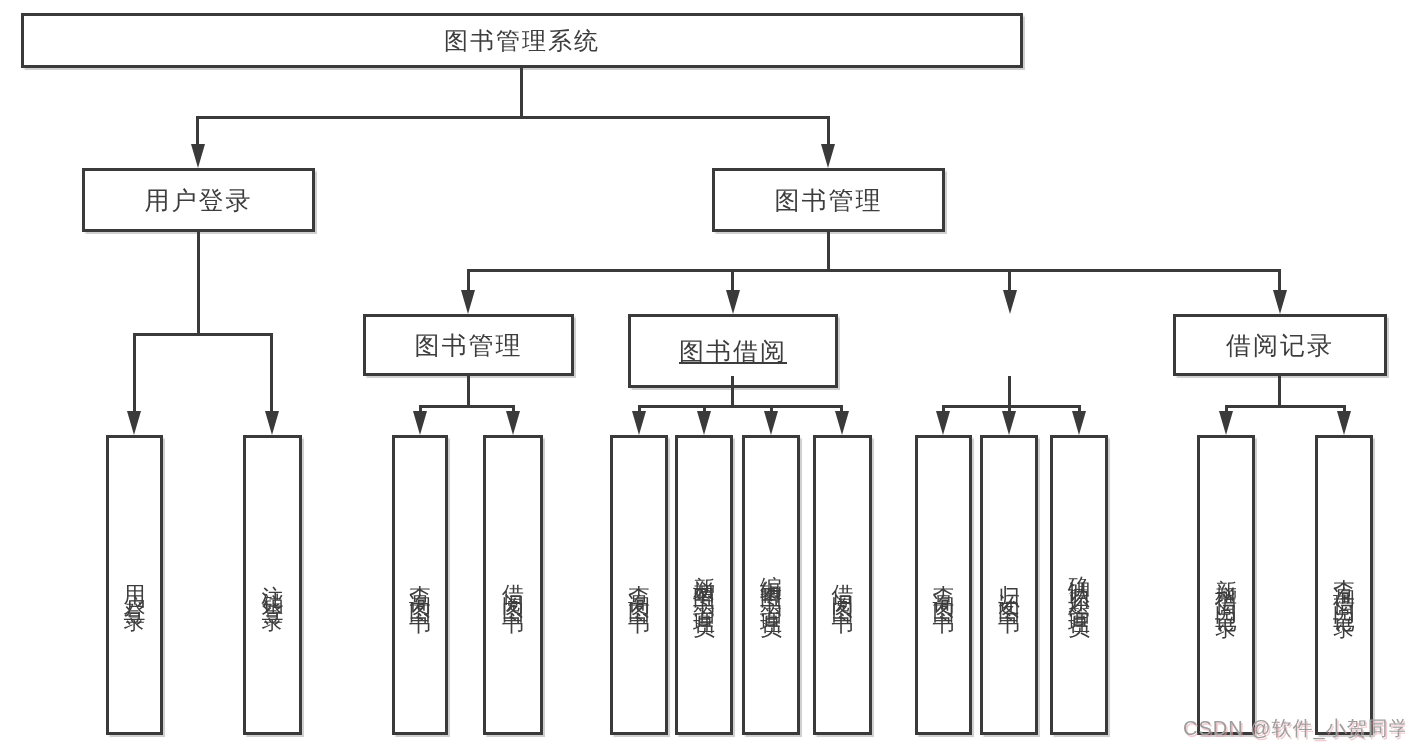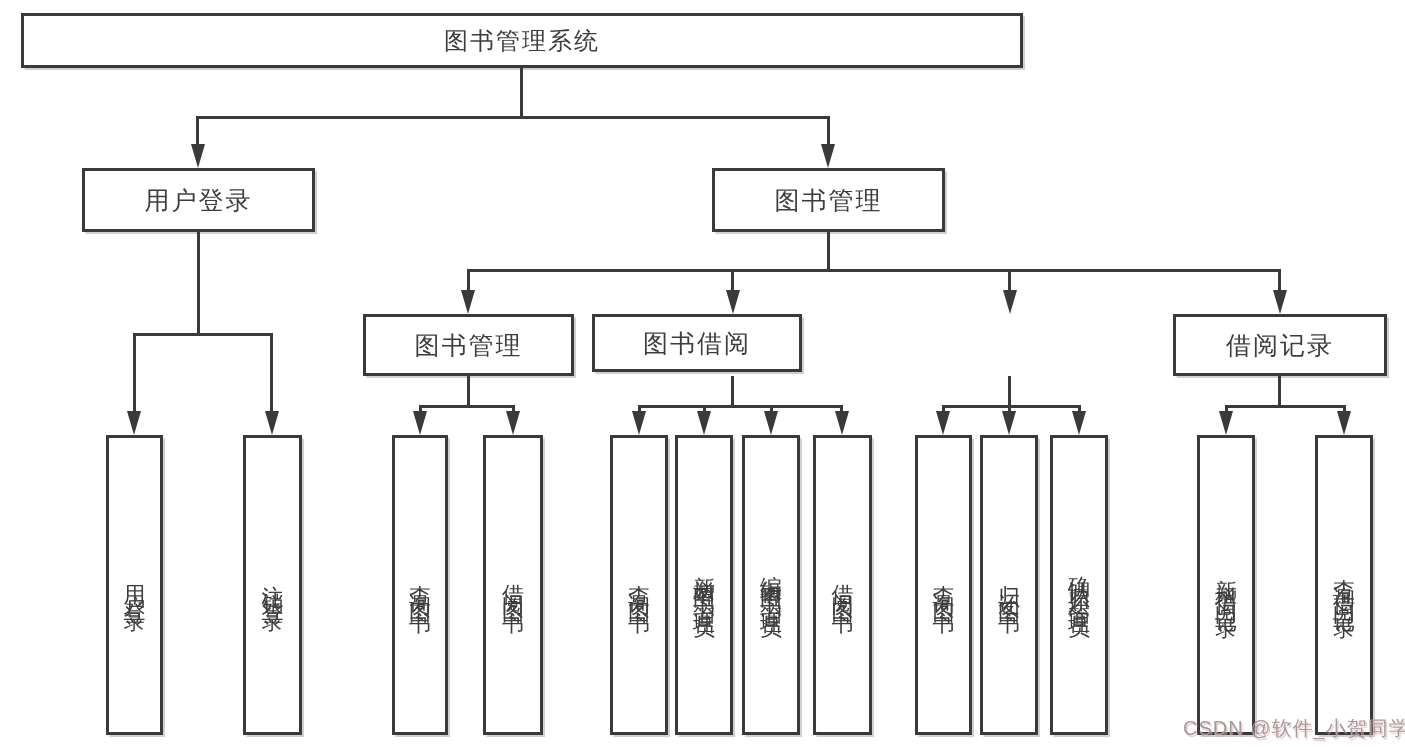--- a/index.html
+++ b/index.html
@@ -70,21 +70,21 @@
   <div class="node h" style="left:82px;top:168px;width:233px;height:64px;">
     <span>用户登录</span>
   </div>
   <div class="node h" style="left:712px;top:168px;width:233px;height:64px;">
     <span>图书管理</span>
   </div>
 
   <div class="node h" style="left:363px;top:314px;width:211px;height:62px;">
     <span>图书管理</span>
   </div>
-  <div class="node h" style="left:592px;top:314px;width:210px;height:58px;">
+  <div class="node h" style="left:628px;top:314px;width:210px;height:74px;text-decoration:underline;">
     <span>图书借阅</span>
   </div>
   <div class="node h" style="left:1173px;top:314px;width:214px;height:62px;">
     <span>借阅记录</span>
   </div>
 
   <div class="node leaf" style="left:106px;top:435px;width:57px;height:300px;">
     <span>用户登录</span>
   </div>
   <div class="node leaf" style="left:243px;top:435px;width:59px;height:300px;">

